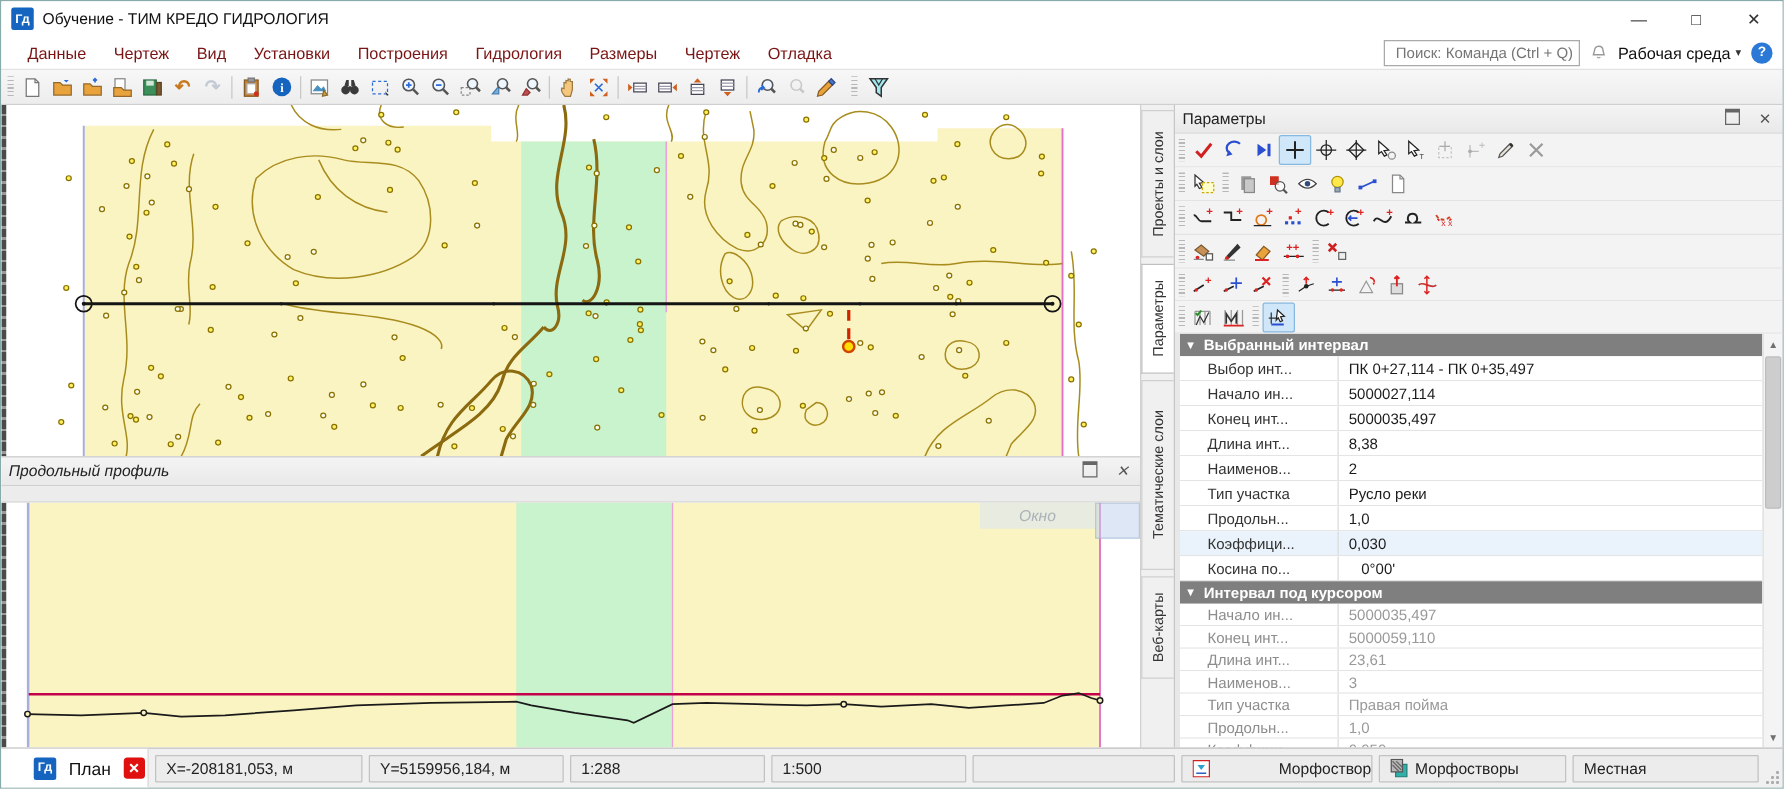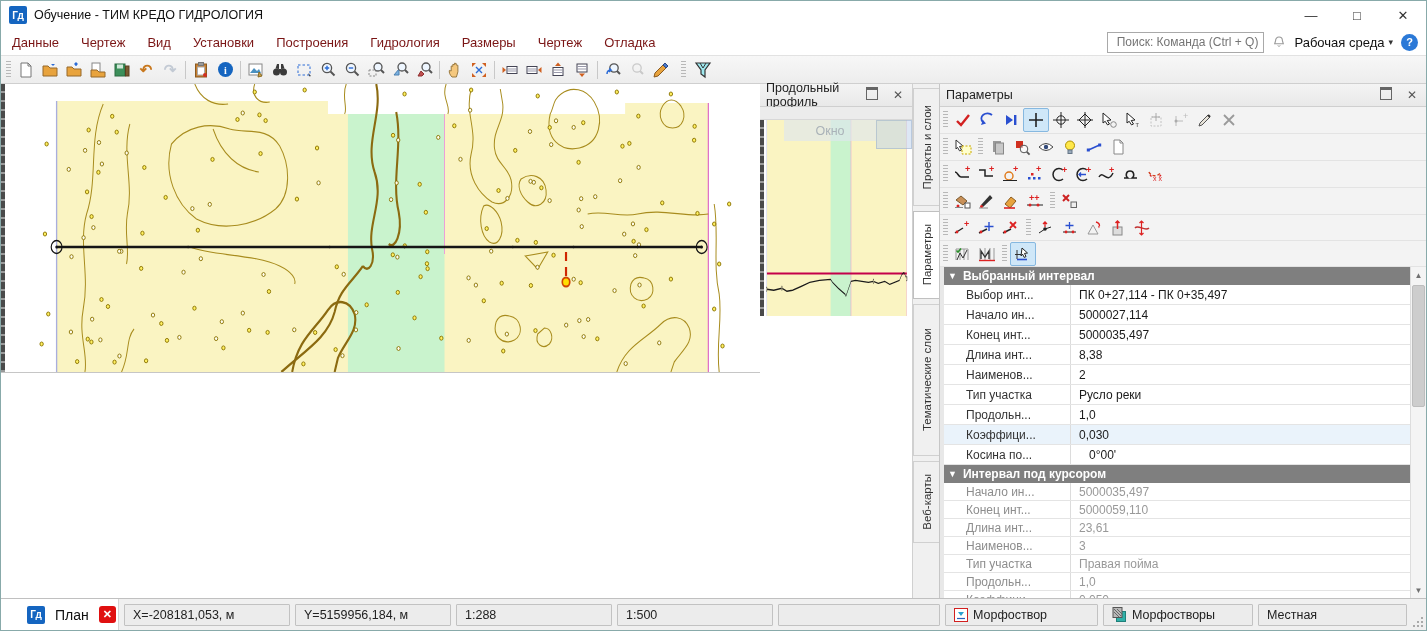--- a/index.html
+++ b/index.html
@@ -7,21 +7,21 @@
        font-size:12px;color:#222;border:1px solid #8aa;box-sizing:border-box;overflow:hidden;
        display:flex;flex-direction:column;}
   
   .titlebar{height:28px;display:flex;align-items:center;padding-left:8px;background:#fff;flex:0 0 auto;}
   .logo{width:18px;height:18px;background:#1565c0;color:#fff;font-size:10px;font-weight:bold;
         display:flex;align-items:center;justify-content:center;border-radius:2px;margin-right:7px;}
   .title-text{font-size:12.5px;color:#111;}
   .win-btns{margin-left:auto;display:flex;height:100%;}
   .win-btn{width:46px;height:100%;display:flex;align-items:center;justify-content:center;color:#333;font-size:13px;}
   
-  .menubar{height:26px;display:flex;align-items:center;background:#fff;flex:0 0 auto;}
+  .menubar{height:26px;display:flex;align-items:center;padding-left:10px;background:#fff;flex:0 0 auto;}
   .menu-item{color:#7a1515;font-size:13px;padding:0 11px;cursor:default;}
   .menubar-right{margin-left:auto;display:flex;align-items:center;gap:8px;padding-right:8px;}
   .search-box{width:145px;height:19px;border:1px solid #a9a9a9;font-size:12px;color:#888;padding:0 5px;
               font-family:"Liberation Sans",sans-serif;text-align:right;}
   .ws-label{font-size:13px;color:#111;}
   .caret{font-size:9px;color:#333;margin-left:-4px;}
   .help-circle{width:17px;height:17px;border-radius:50%;background:#2b79d7;color:#fff;font-weight:bold;
                font-size:11px;display:flex;align-items:center;justify-content:center;}
   
   .toolbar{height:27px;background:linear-gradient(#f7f7f7,#ededed);border-top:1px solid #e2e2e2;
@@ -29,21 +29,21 @@
   .grip{width:5px;height:18px;background:repeating-linear-gradient(to bottom,#b8b8b8 0 1px,transparent 1px 3px);
         margin:0 3px;flex:0 0 auto;}
   .tbi{width:24px;height:22px;display:flex;align-items:center;justify-content:center;border-radius:2px;flex:0 0 auto;}
   .tbi svg{display:block;}
   .tbi.dis{opacity:.45;}
   .tbi.active{background:#cfe7f8;border:1px solid #86b8e0;}
   .tb-sep{width:1px;height:18px;background:#c8c8c8;margin:0 3px;flex:0 0 auto;}
   .glyph{font-size:15px;line-height:1;}
   
   .main{flex:1 1 auto;display:flex;min-height:0;}
-  .left-col{width:911px;display:flex;flex-direction:row;flex:0 0 auto;}
+  .left-col{width:911px;display:flex;flex-direction:column;flex:0 0 auto;font-style:italic;}
   .map-area{height:288px;position:relative;background:#fff;border-bottom:1px solid #c6c6c6;overflow:hidden;display:flex;}
   .edge-grip{width:4px;background:repeating-linear-gradient(to bottom,#4a4a4a 0 7px,#9a9a9a 7px 9px);flex:0 0 auto;}
   .map-svg{flex:1;}
   
   .profile-panel{height:232px;display:flex;flex-direction:column;background:#fff;}
   .panel-header{height:22px;background:linear-gradient(#f4f4f4,#e9e9e9);border-bottom:1px solid #cfcfcf;
                 display:flex;align-items:center;padding:0 6px;flex:0 0 auto;}
   .panel-title{font-size:12.5px;color:#222;}
   .panel-btns{margin-left:auto;display:flex;gap:10px;align-items:center;}
   .pbtn{color:#555;font-size:12px;width:16px;text-align:center;}
@@ -87,21 +87,21 @@
   
   .statusbar{height:31px;background:#f0f0f0;border-top:1px solid #c0c0c0;display:flex;align-items:center;flex:0 0 auto;}
   .plan-tab{width:118px;height:100%;background:#fff;display:flex;align-items:center;gap:10px;padding-left:26px;
             box-sizing:border-box;border-right:1px solid #d5d5d5;}
   .plan-label{font-size:14px;color:#111;}
   .close-red{width:17px;height:17px;background:#e01010;border-radius:3px;color:#fff;font-weight:bold;font-size:11px;
              display:flex;align-items:center;justify-content:center;}
   .scell{height:22px;background:#ececec;border:1px solid #c2c2c2;border-radius:1px;display:flex;align-items:center;
          padding-left:8px;margin-left:5px;box-sizing:border-box;font-size:12.5px;color:#222;gap:5px;overflow:hidden;white-space:nowrap;}
   .c1{width:166px;} .c2{width:156px;} .c3{width:156px;} .c4{width:156px;} .c5{width:162px;}
-  .c6{width:153px;} .c7{width:150px;} .c8{flex:1;margin-right:19px;}
+  .c6{width:153px;justify-content:space-between;} .c7{width:150px;} .c8{flex:1;margin-right:19px;}
   .resize-grip{position:absolute;right:2px;bottom:2px;width:12px;height:12px;
     background:radial-gradient(circle at 2px 10px,#aaa 1px,transparent 1.4px),
                radial-gradient(circle at 6px 10px,#aaa 1px,transparent 1.4px),
                radial-gradient(circle at 10px 10px,#aaa 1px,transparent 1.4px),
                radial-gradient(circle at 6px 6px,#aaa 1px,transparent 1.4px),
                radial-gradient(circle at 10px 6px,#aaa 1px,transparent 1.4px),
                radial-gradient(circle at 10px 2px,#aaa 1px,transparent 1.4px);}
   .bell svg,.si svg{display:block;}
 </style>
 </head>

